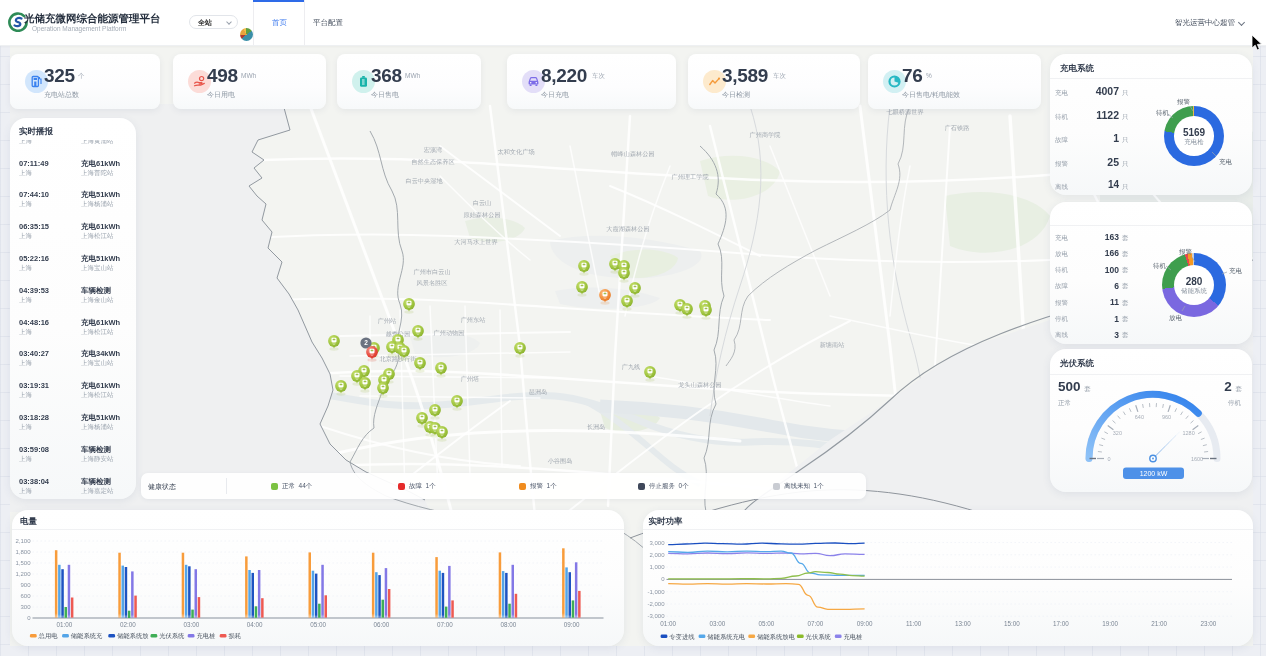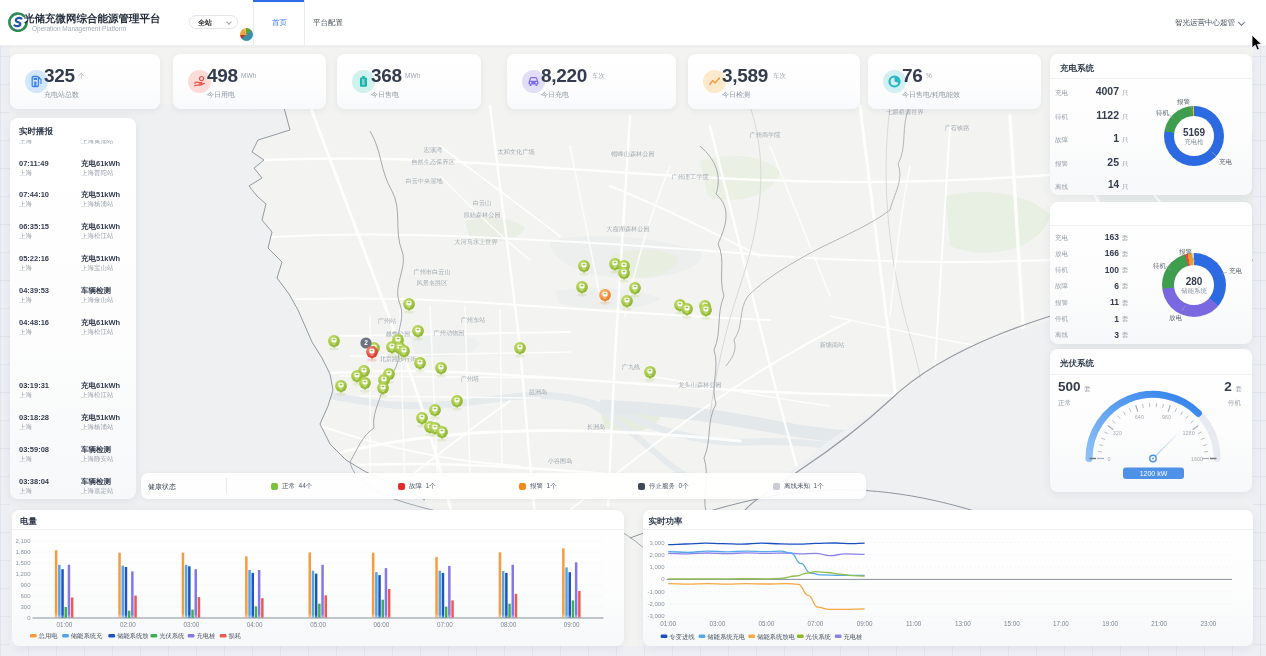--- a/index.html
+++ b/index.html
@@ -29,21 +29,21 @@
 #user { position:absolute; left:1175px; top:18px; font-size:7.5px; color:#3c4656; }
 #uchev { position:absolute; left:1239px; top:20px; width:5px; height:5px; border-right:1px solid #6a7380; border-bottom:1px solid #6a7380; transform:rotate(45deg); }
 
 .card { position:absolute; top:54px; height:55px; background:linear-gradient(180deg,#ffffff 0%,#fdfdfe 60%,#f7f9fa 100%); border-radius:8px; box-shadow:0 2px 6px rgba(60,80,120,0.08); z-index:20; }
 .card .ic { position:absolute; left:15px; top:16px; width:23px; height:23px; border-radius:50%; }
 .card .ic svg { position:absolute; left:5px; top:5px; }
 .card .num { position:absolute; left:34px; top:11px; font-size:19px; font-weight:bold; color:#333d4e; letter-spacing:-0.3px;}
 .card .unit { position:absolute; top:17.5px; font-size:6.5px; color:#9aa3af; }
 .card .lbl { position:absolute; left:34px; top:35.5px; font-size:7px; color:#8e98a4; }
 
-.panel { position:absolute; background:linear-gradient(180deg,#ffffff 0%,#fdfdfd 55%,#f6f8f9 100%); border-radius:8px; box-shadow:0 2px 8px rgba(60,80,120,0.09); z-index:20;text-decoration:underline; }
+.panel { position:absolute; background:linear-gradient(180deg,#ffffff 0%,#fdfdfd 55%,#f6f8f9 100%); border-radius:16px; box-shadow:0 2px 8px rgba(60,80,120,0.09); z-index:20;text-decoration:underline; }
 .ptitle { position:absolute; left:10px; top:7px; font-size:8.5px; font-weight:bold; color:#333d4e; }
 .phead { position:absolute; left:0; top:0; right:0; height:21px; border-bottom:1px solid #f0f1f3; }
 
 .rrow { position:absolute; font-size:6.5px; color:#98a1ac; }
 .rnum { position:absolute; font-weight:bold; color:#333d4e; text-align:right; }
 .runit { position:absolute; font-size:6.5px; color:#98a1ac; }
 
 #live { left:10px; top:118px; width:126px; height:381px; overflow:hidden;padding-left:41px; }
 #live .items { position:absolute; left:0; top:22px; right:0; bottom:0; overflow:hidden; }
 .litem { position:absolute; left:0; width:126px; height:30px; }
@@ -619,20 +619,26 @@
         <div class="t">04:39:53</div>
         <div class="c">上海</div>
         <div class="e">车辆检测</div>
         <div class="s">上海金山站</div>
       </div>
       <div class="litem" style="top:177.5px;">
         <div class="t">04:48:16</div>
         <div class="c">上海</div>
         <div class="e">充电61kWh</div>
         <div class="s">上海松江站</div>
+      </div>
+      <div class="litem" style="top:209.3px;">
+        <div class="t">03:40:27</div>
+        <div class="c">上海</div>
+        <div class="e">充电34kWh</div>
+        <div class="s">上海宝山站</div>
       </div>
       <div class="litem" style="top:241.1px;">
         <div class="t">03:19:31</div>
         <div class="c">上海</div>
         <div class="e">充电61kWh</div>
         <div class="s">上海松江站</div>
       </div>
       <div class="litem" style="top:272.9px;">
         <div class="t">03:18:28</div>
         <div class="c">上海</div>

